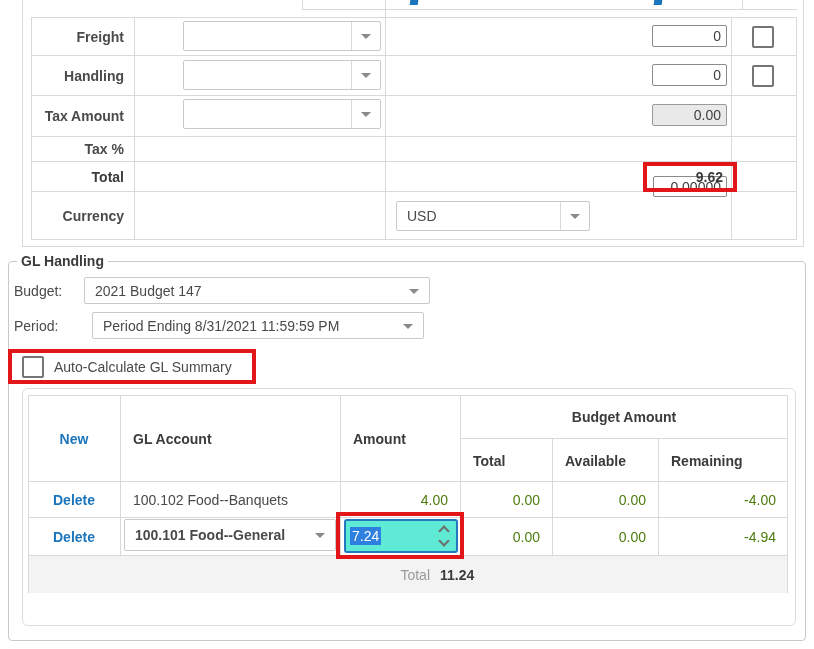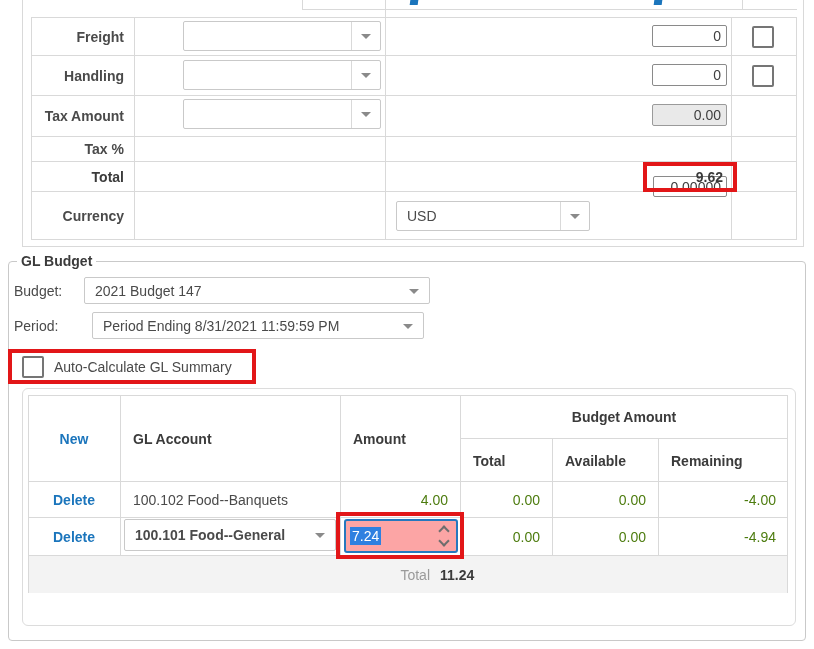--- a/index.html
+++ b/index.html
@@ -103,21 +103,21 @@
   <input class="num" style="left: 652px; top: 104px; width: 75px; height: 22px;" disabled="" value="0.00">
   <input class="num" style="left: 653px; top: 138px; width: 74px; height: 21px; margin-top: 38px;" value="0.00000">
 
   <div class="redbox" style="left:643px;top:162px;width:94px;height:30px;"></div>
   <div class="lbl right bold" style="left:633px;top:169px;width:90px;">9.62</div>
 
   <div class="checkbox" style="left:752px;top:26px;"></div>
   <div class="checkbox" style="left:752px;top:65px;"></div>
 
   <fieldset style="left:8px;top:253px;width:796px;height:386px;">
-    <legend>GL Budget</legend>
+    <legend>GL Handling</legend>
   </fieldset>
 
   <div class="lbl" style="left:14px;top:283px;">Budget:</div>
   <div class="ddl" style="left:84px;top:277px;width:346px;height:27px;">
     <span class="txt">2021 Budget 147</span>
     <span class="dd-arrow"></span>
   </div>
 
   <div class="lbl" style="left:14px;top:318px;">Period:</div>
   <div class="ddl" style="left:92px;top:312px;width:332px;height:27px;">
@@ -159,21 +159,21 @@
   <div class="cellnum" style="left:562px;top:492px;width:84px;">0.00</div>
   <div class="cellnum" style="left:668px;top:492px;width:108px;">-4.00</div>
 
   <div class="lbl bluelink" style="left:28px;top:529px;width:92px;text-align:center;">Delete</div>
   <div class="ddl" style="left:124px;top:519px;width:212px;height:32px;font-weight:bold;">
     <span class="txt">100.101 Food--General</span>
     <span class="dd-arrow"></span>
   </div>
 
   <div class="redbox" style="left:336px;top:512px;width:128px;height:47px;"></div>
-  <div class="abs" style="left:344px;top:519px;width:114px;height:34px;border:2px solid #2578be;border-radius:3px;background:#fca5a5;box-sizing:border-box;">
+  <div class="abs" style="left:344px;top:519px;width:114px;height:34px;border:2px solid #2578be;border-radius:3px;background:#5eead4;box-sizing:border-box;">
     <span class="selhl" style="position:absolute;left:4px;top:6px;font-size:14px;">7.24</span>
     <span class="spinner">
       <span class="chev up"></span>
       <span class="chev down"></span>
     </span>
   </div>
 
   <div class="cellnum" style="left:470px;top:529px;width:70px;">0.00</div>
   <div class="cellnum" style="left:562px;top:529px;width:84px;">0.00</div>
   <div class="cellnum" style="left:668px;top:529px;width:108px;">-4.94</div>

